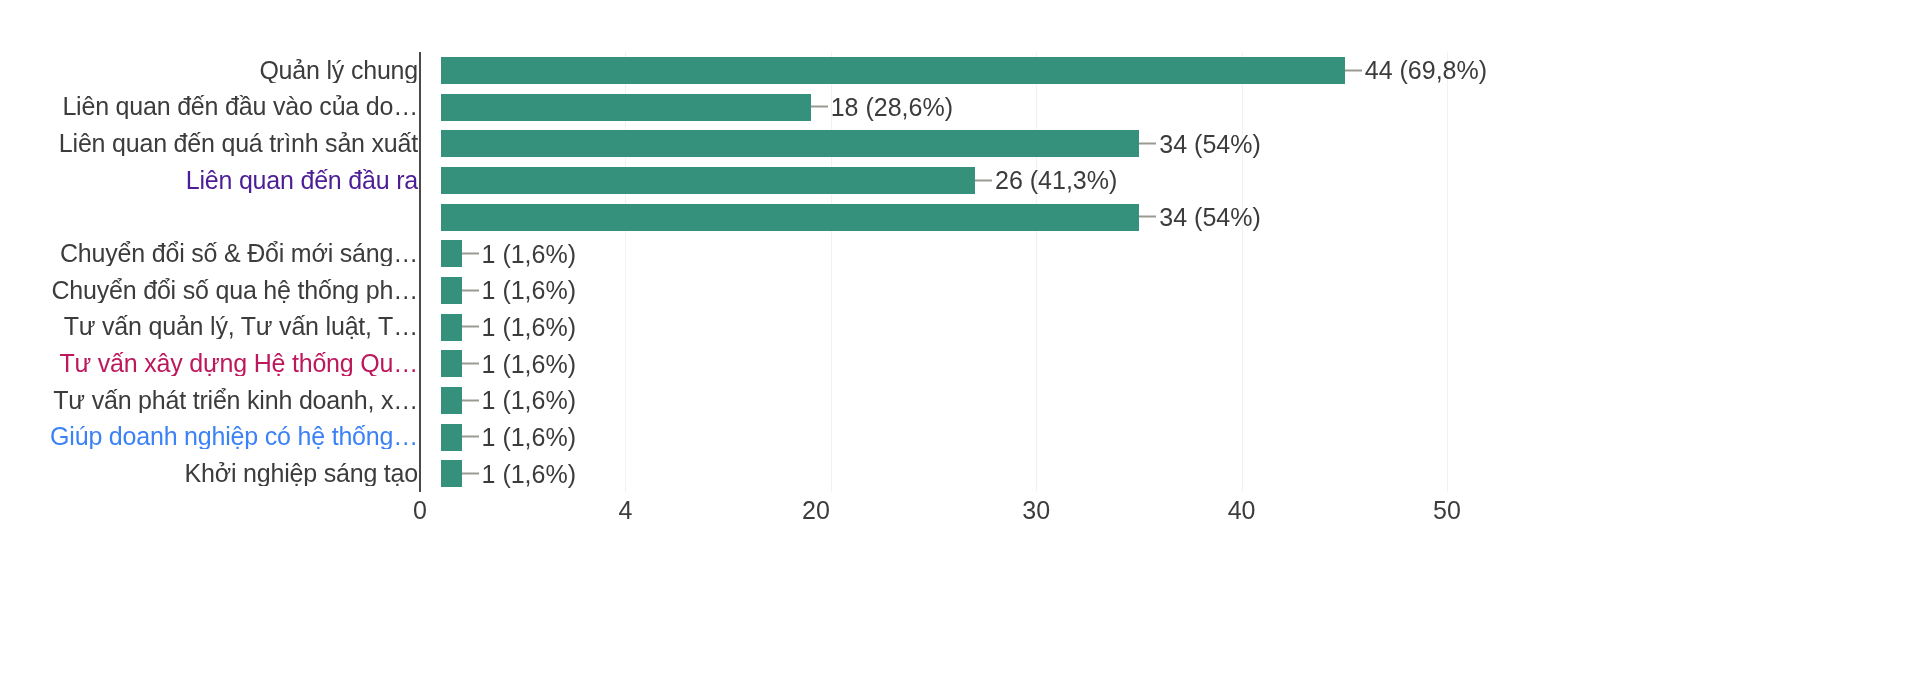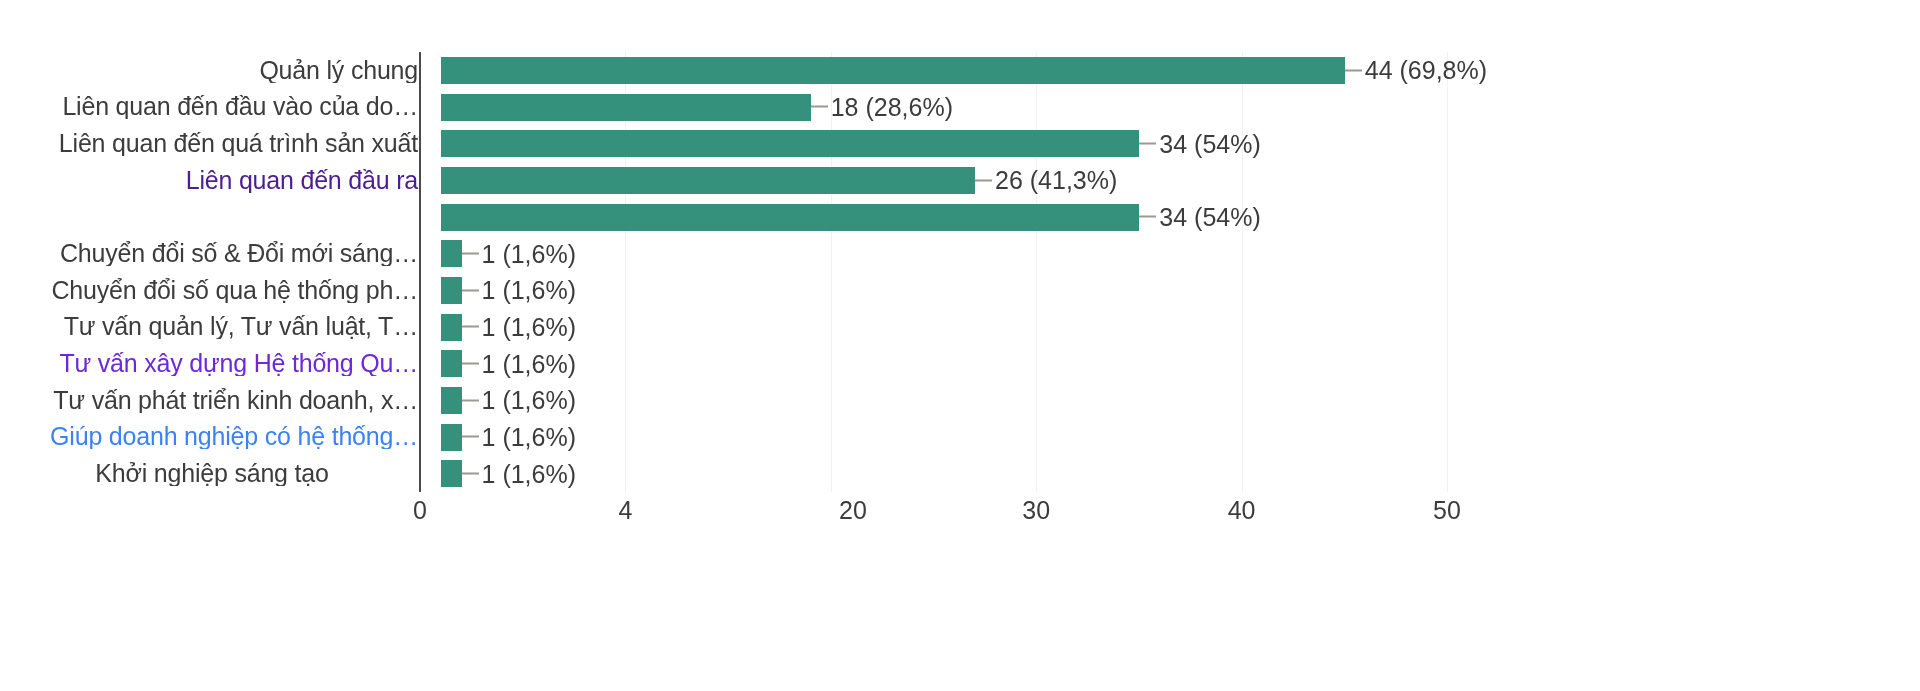--- a/index.html
+++ b/index.html
@@ -240,21 +240,21 @@
           <div class="cat-label" style="color: rgb(60, 60, 60);">Tư vấn quản lý, Tư vấn luật, T…</div>
           <div class="bar-wrap">
             <div class="bar" style="width: 20.54px; background: rgb(53, 144, 124);"></div>
             <div class="value-group" style="left: 20.54px;">
               <span class="connector" style="background: rgb(154, 154, 147);"></span>
               <span class="value-text" style="color: rgb(60, 60, 60);">1 (1,6%)</span>
             </div>
           </div>
         </div>
         <div class="row">
-          <div class="cat-label" style="color: #6d28d9;">Tư vấn xây dựng Hệ thống Qu…</div>
+          <div class="cat-label" style="color: #be185d;">Tư vấn xây dựng Hệ thống Qu…</div>
           <div class="bar-wrap">
             <div class="bar" style="width: 20.54px; background: rgb(53, 144, 124);"></div>
             <div class="value-group" style="left: 20.54px;">
               <span class="connector" style="background: rgb(154, 154, 147);"></span>
               <span class="value-text" style="color: rgb(60, 60, 60);">1 (1,6%)</span>
             </div>
           </div>
         </div>
         <div class="row">
           <div class="cat-label" style="color: rgb(60, 60, 60);">Tư vấn phát triển kinh doanh, x…</div>
@@ -270,34 +270,34 @@
           <div class="cat-label" style="color: #3b82f6;">Giúp doanh nghiệp có hệ thống…</div>
           <div class="bar-wrap">
             <div class="bar" style="width: 20.54px; background: rgb(53, 144, 124);"></div>
             <div class="value-group" style="left: 20.54px;">
               <span class="connector" style="background: rgb(154, 154, 147);"></span>
               <span class="value-text" style="color: rgb(60, 60, 60);">1 (1,6%)</span>
             </div>
           </div>
         </div>
         <div class="row">
-          <div class="cat-label" style="color: rgb(60, 60, 60); text-align: center;">Khởi nghiệp sáng tạo</div>
+          <div class="cat-label" style="color: rgb(60, 60, 60);">Khởi nghiệp sáng tạo</div>
           <div class="bar-wrap">
             <div class="bar" style="width: 20.54px; background: rgb(53, 144, 124);"></div>
             <div class="value-group" style="left: 20.54px;">
               <span class="connector" style="background: rgb(154, 154, 147);"></span>
               <span class="value-text" style="color: rgb(60, 60, 60);">1 (1,6%)</span>
             </div>
           </div>
         </div>
       </div>
 
     <div class="xticks" id="xticks">
         <div class="xtick" style="left: 0px; color: rgb(60, 60, 60);">0</div>
         <div class="xtick" style="left: 205.4px; color: rgb(60, 60, 60);">4</div>
-        <div class="xtick" style="left: 433px; color: rgb(60, 60, 60);">20</div>
+        <div class="xtick" style="left: 396px; color: rgb(60, 60, 60);">20</div>
         <div class="xtick" style="left: 616.2px; color: rgb(60, 60, 60);">30</div>
         <div class="xtick" style="left: 821.6px; color: rgb(60, 60, 60);">40</div>
         <div class="xtick" style="left: 1027px; color: rgb(60, 60, 60);">50</div>
       </div>
 
   </div>
 </div>
 
 </body></html>

